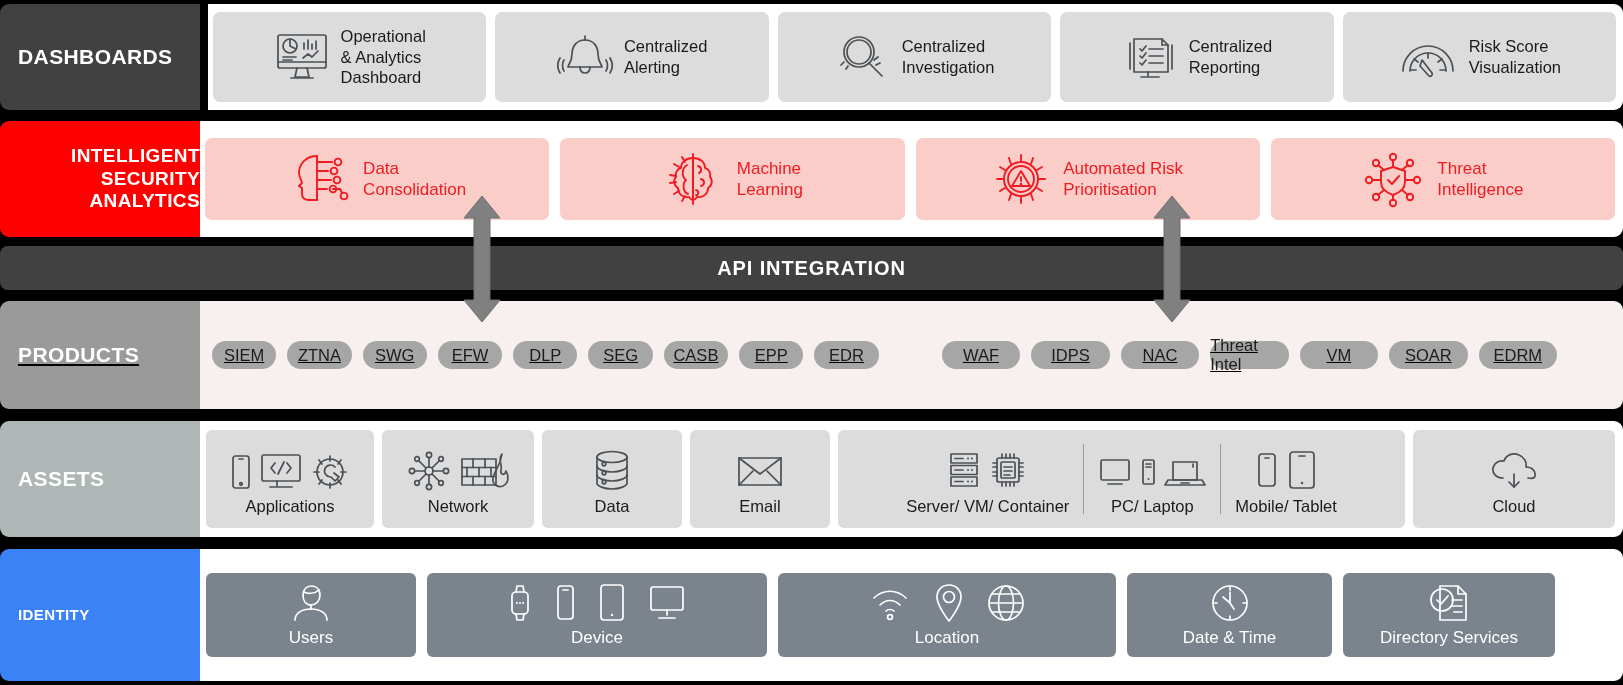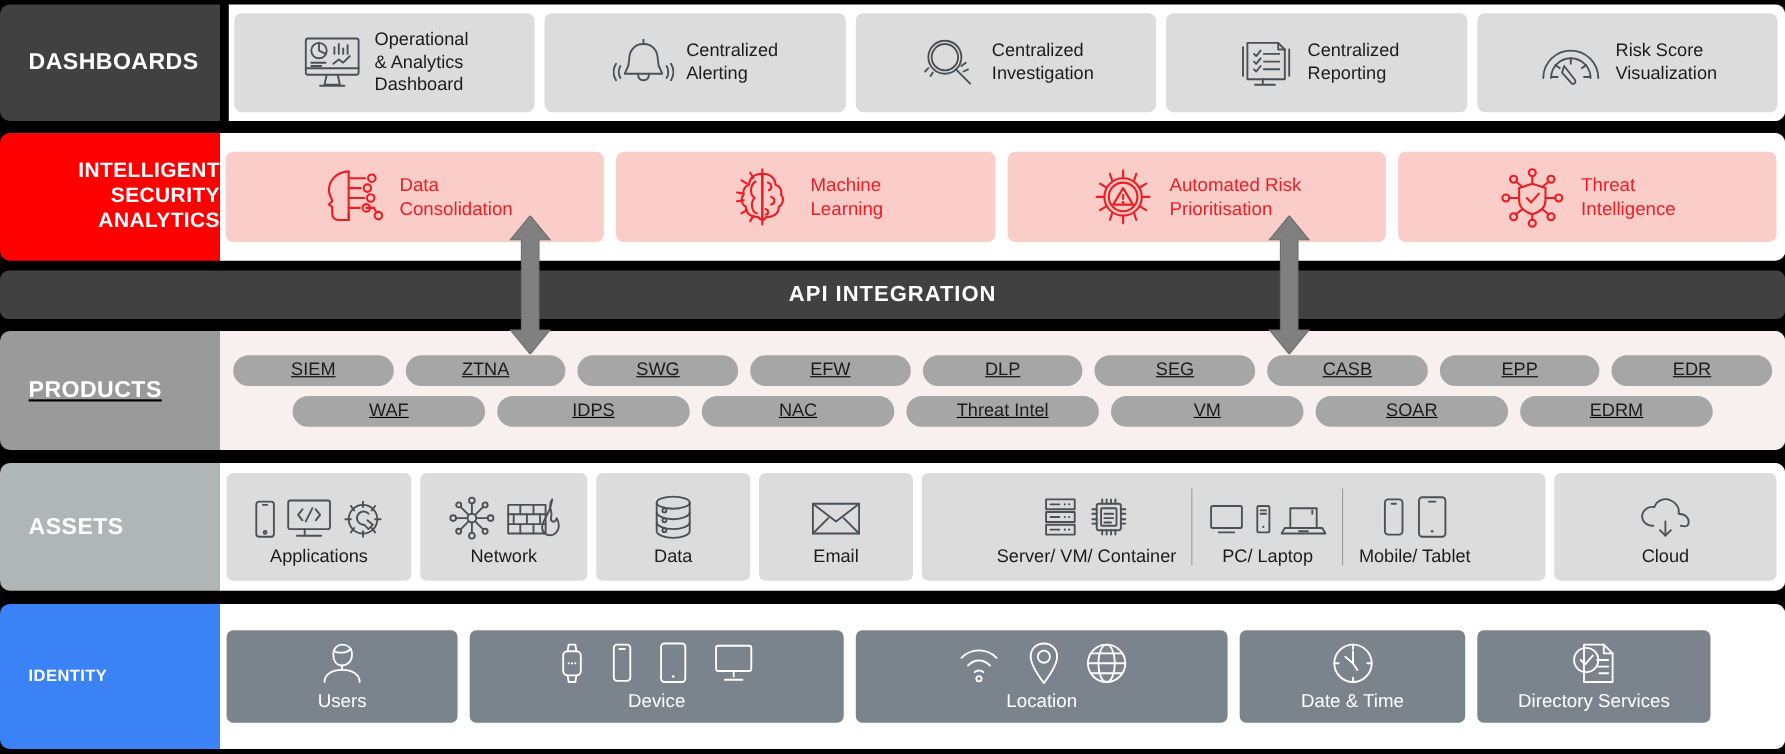--- a/index.html
+++ b/index.html
@@ -9,21 +9,21 @@
     font-family: "Liberation Sans", sans-serif;
     overflow: hidden;
   }
   #stage { position: relative; width: 1623px; height: 685px; background: #000; }
 
   .band { position: absolute; left: 0; display: flex; align-items: stretch; }
 
   .label-cell {
     width: 200px; flex: 0 0 200px;
     display: flex; align-items: center;
-    padding-left: 26px;
+    padding-left: 18px;
     color: #ffffff; font-weight: bold;
     letter-spacing: 0.4px;
     border-radius: 9px 0 0 9px;
   }
   .label-cell span { display: block; line-height: 1.18; }
 
   .content-cell {
     flex: 1 1 auto;
     display: flex; align-items: center;
     border-radius: 0 9px 9px 0;
@@ -56,21 +56,21 @@
   #band-api .strip {
     width: 100%; height: 44px; background: #414141; border-radius: 8px;
     display: flex; align-items: center; justify-content: center;
     color: #ffffff; font-weight: bold; font-size: 20px; letter-spacing: 0.9px;
   }
 
   
   #band-products { top: 301px; width: 1623px; height: 108px; text-decoration: underline; }
   #band-products .label-cell { background: #9a9a9a; font-size: 21px; }
   #band-products .content-cell {
-    background: #f7f0ef; flex-direction: column; justify-content: center; gap: 9px;
+    background: #f7f0ef; flex-direction: row; justify-content: center; gap: 9px;
     padding: 9px 12px;
   }
   .pill-row { display: flex; width: 100%; gap: 11px; }
   .pill {
     flex: 1 1 0; height: 28px; background: #a6a6a6; border-radius: 14px;
     display: flex; align-items: center; justify-content: center;
     font-size: 16.5px; color: #1b1b1b;
   }
   .pill-row.row2 { padding: 0 54px; }
 

